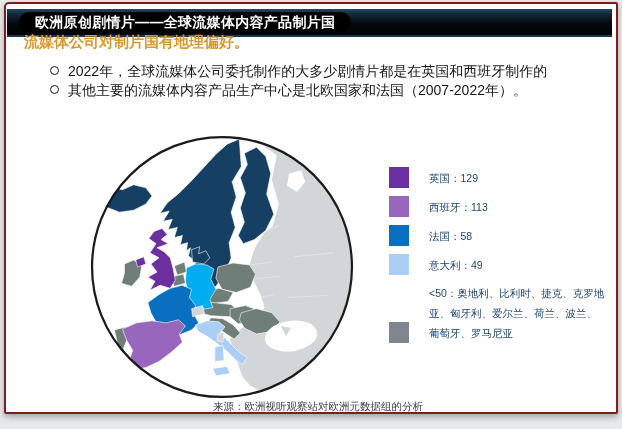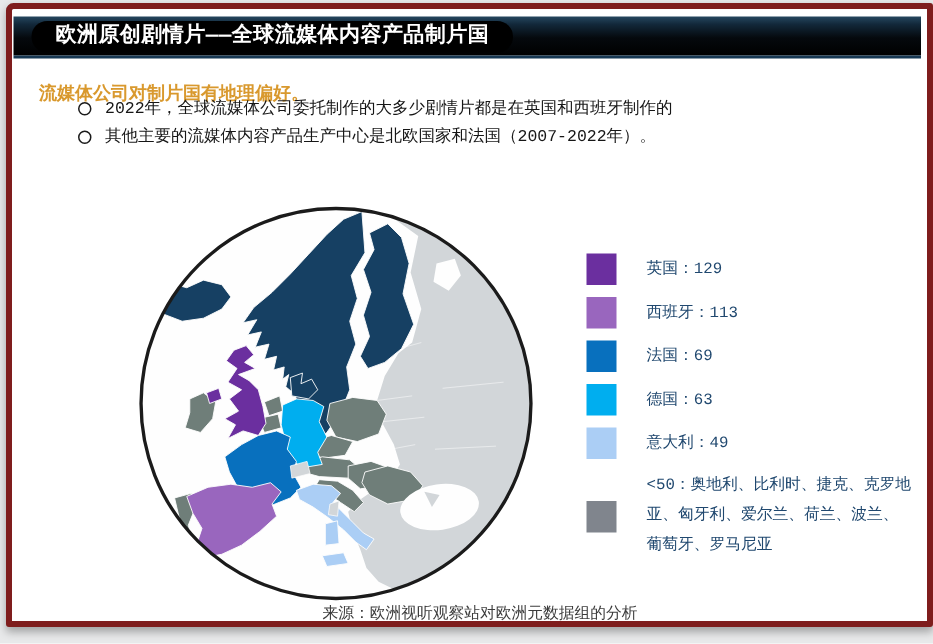--- a/index.html
+++ b/index.html
@@ -3,53 +3,52 @@
 <meta charset="utf-8">
 <style>
   html,body{margin:0;padding:0}
   body{
     width:622px;height:429px;position:relative;overflow:hidden;
     background:#e8e9ea;
     font-family:"Liberation Sans","DejaVu Sans",sans-serif;
   }
   .card{
     position:absolute;left:4px;top:2px;width:610px;height:408px;
-    background:#ffffff;border:4px solid #7f1d1d;border-radius:5px 2px 2px 2px;
+    background:#ffffff;border:2px solid #7f1d1d;border-radius:5px 2px 2px 2px;
     box-shadow:0 3px 6px rgba(0,0,0,.30);
-    font-family:Liberation Mono, monospace;
   }
   .titlebar{
     position:absolute;left:1px;top:5px;width:605px;height:26px;
     background:linear-gradient(180deg,#25475f 0%,#12283a 20%,#05090d 55%,#000 100%);
     border-bottom:2px solid #173853;
     display:flex;align-items:center;
   }
   .title-pill{
     margin-left:12px;background:#000;color:#fff;
     font-size:14px;font-weight:bold;line-height:21px;
     padding:0 16px;border-radius:11px;white-space:nowrap;letter-spacing:.3px;
   }
   .highlight{
-    position:absolute;left:18px;top:48px;
-    font-size:12px;font-weight:bold;color:#D9992E;white-space:nowrap;
+    position:absolute;left:18px;top:29px;
+    font-size:15px;font-weight:bold;color:#D9992E;white-space:nowrap;
   }
   .bullets{position:absolute;left:44px;top:60px}
-  .bullet{display:flex;margin-bottom:5px;font-size:11px;color:#161616;line-height:14px}
+  .bullet{display:flex;margin-bottom:5px;font-size:14px;color:#161616;line-height:14px}
   .dot{
     width:7px;height:7px;border:1.4px solid #1a1a1a;border-radius:50%;
     flex:none;margin-top:2px;margin-right:9px;background:#fff;
   }
   .map-title{
     position:absolute;left:106px;top:108px;width:440px;text-align:center;
     font-size:11px;font-weight:600;color:#1F4E79;white-space:nowrap;
   }
   .map-wrap{position:absolute;left:84px;top:131px;width:264px;height:264px}
   .legend{position:absolute;left:383px;top:163px;width:218px}
   .lrow{display:flex;align-items:flex-end;margin-bottom:8px}
-  .lrow.multi{align-items:center}
+  .lrow.multi{align-items:flex-end}
   .swatch{width:20px;height:21px;flex:none;margin-right:20px}
   .ltext{font-size:10.5px;color:#20486F;line-height:20px}
   .source{
     position:absolute;left:207px;top:396px;width:260px;
     font-size:10.5px;color:#3c3c3c;white-space:nowrap;
   }
   
   .sea{fill:#FEFEFE}
   .land-rest{fill:#D2D6D9}
   .land-u50{fill:#6F7E79;stroke:#fdfdfd;stroke-width:.6}
@@ -137,25 +136,21 @@
     <div class="lrow">
       <span class="swatch" style="background-color: rgb(107, 47, 159);"></span>
       <span class="ltext">英国：129</span>
     </div>
     <div class="lrow">
       <span class="swatch" style="background-color: rgb(153, 102, 190);"></span>
       <span class="ltext">西班牙：113</span>
     </div>
     <div class="lrow">
       <span class="swatch" style="background-color: rgb(8, 112, 190);"></span>
-      <span class="ltext">法国：69</span>
-    </div>
-    <div class="lrow">
-      <span class="swatch" style="background-color: rgb(0, 174, 239);"></span>
-      <span class="ltext">德国：63</span>
+      <span class="ltext">法国：58</span>
     </div>
     <div class="lrow">
       <span class="swatch" style="background-color: rgb(171, 206, 245);"></span>
       <span class="ltext">意大利：49</span>
     </div>
     <div class="lrow multi">
       <span class="swatch" style="background-color: rgb(128, 133, 141);"></span>
       <span class="ltext">&lt;50：奥地利、比利时、捷克、克罗地亚、匈牙利、爱尔兰、荷兰、波兰、葡萄牙、罗马尼亚</span>
     </div>
   </div>

